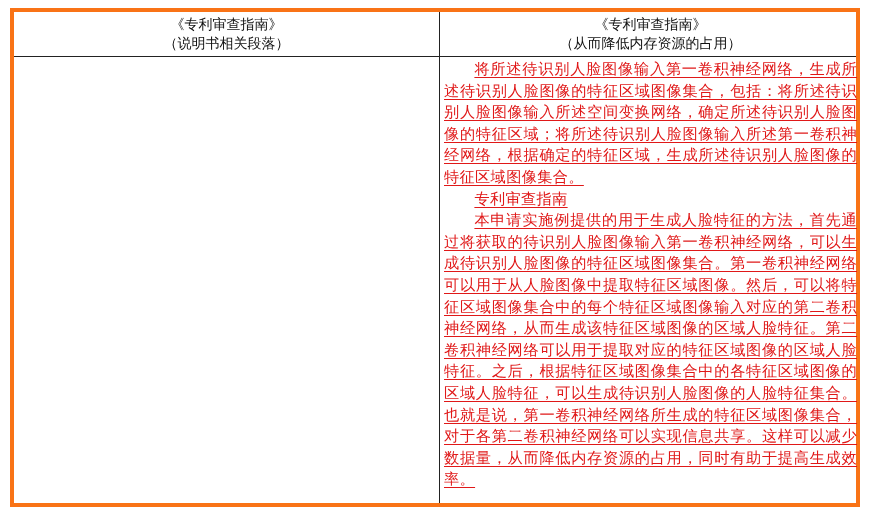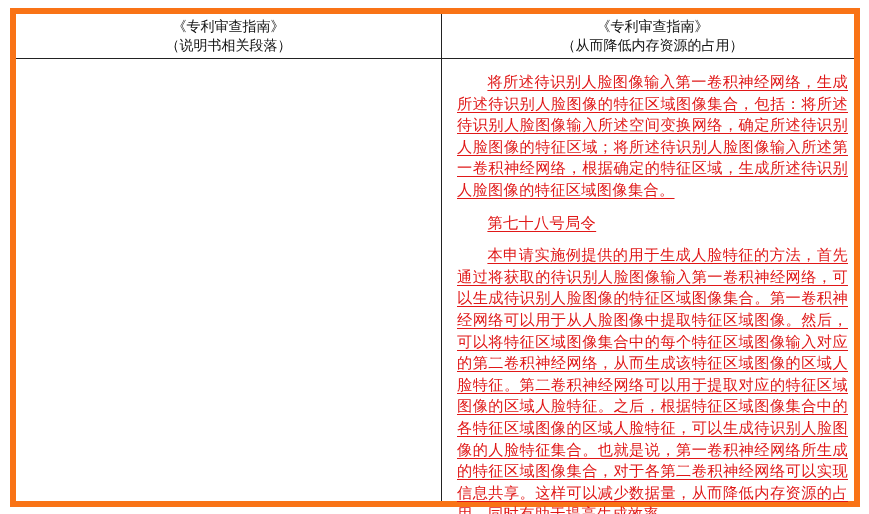--- a/index.html
+++ b/index.html
@@ -1,30 +1,30 @@
 <!DOCTYPE html>
 <html><head>
 <meta charset="utf-8">
 <style>
   html, body { margin: 0; padding: 0; background: #ffffff; }
   body { width: 869px; height: 514px; overflow: hidden; position: relative;
          font-family: "DejaVu Serif", "Liberation Serif", serif; }
   .tbl { position: absolute; left: 10px; top: 8px; width: 850px; height: 499px;
-         border: 6px solid #f97316; box-sizing: border-box; }
+         border: 4px solid #f97316; box-sizing: border-box; }
   .hdr { position: absolute; left: 0; top: 0; width: 100%; height: 45px;
          border-bottom: 1px solid #222; box-sizing: border-box; }
   .hcell { position: absolute; top: 0; height: 100%; text-align: center;
            font-size: 14px; line-height: 19px; color: #111; padding-top: 3px; box-sizing: border-box; }
   .hcell.left { left: 0; width: 425px; }
   .hcell.right { left: 425px; width: 423px; }
   .hcell div { white-space: nowrap; }
   .divider { position: absolute; left: 425px; top: 0; width: 1px; height: 100%; background: #222; }
   .body-left { position: absolute; left: 0; top: 45px; width: 425px; bottom: 0; }
   .body-right { position: absolute; left: 430px; top: 47px; width: 413px; bottom: 0; }
-  .para { margin: 11px; color: #e01818; font-size: 15.2px; line-height: 21.6px;
+  .para { margin: 0; color: #e01818; font-size: 15.2px; line-height: 21.6px;
           text-align: justify; text-indent: 2em; letter-spacing: 0.35px; }
   .para span { text-decoration: underline; text-decoration-color: #e01818;
                text-underline-offset: 3px; }
 </style>
 </head>
 <body>
 
 <div class="tbl">
   <div class="hdr">
     <div class="hcell left">
@@ -33,16 +33,16 @@
     </div>
     <div class="hcell right">
       <div>《专利审查指南》</div>
       <div>（从而降低内存资源的占用）</div>
     </div>
   </div>
   <div class="divider"></div>
   <div class="body-left"></div>
   <div class="body-right">
     <p class="para"><span>将所述待识别人脸图像输入第一卷积神经网络，生成所述待识别人脸图像的特征区域图像集合，包括：将所述待识别人脸图像输入所述空间变换网络，确定所述待识别人脸图像的特征区域；将所述待识别人脸图像输入所述第一卷积神经网络，根据确定的特征区域，生成所述待识别人脸图像的特征区域图像集合。</span></p>
-    <p class="para"><span>第七十八号局令</span></p>
+    <p class="para"><span>专利审查指南</span></p>
     <p class="para"><span>本申请实施例提供的用于生成人脸特征的方法，首先通过将获取的待识别人脸图像输入第一卷积神经网络，可以生成待识别人脸图像的特征区域图像集合。第一卷积神经网络可以用于从人脸图像中提取特征区域图像。然后，可以将特征区域图像集合中的每个特征区域图像输入对应的第二卷积神经网络，从而生成该特征区域图像的区域人脸特征。第二卷积神经网络可以用于提取对应的特征区域图像的区域人脸特征。之后，根据特征区域图像集合中的各特征区域图像的区域人脸特征，可以生成待识别人脸图像的人脸特征集合。也就是说，第一卷积神经网络所生成的特征区域图像集合，对于各第二卷积神经网络可以实现信息共享。这样可以减少数据量，从而降低内存资源的占用，同时有助于提高生成效率。</span></p>
   </div>
 </div>
 
 </body></html>

